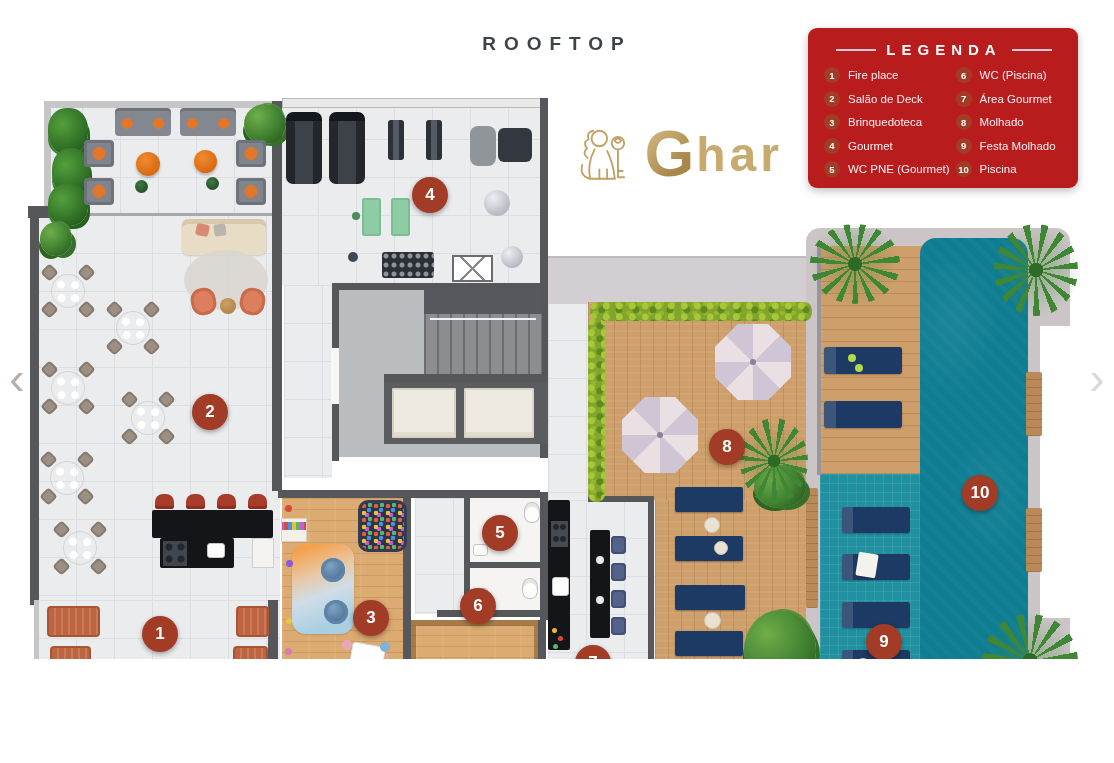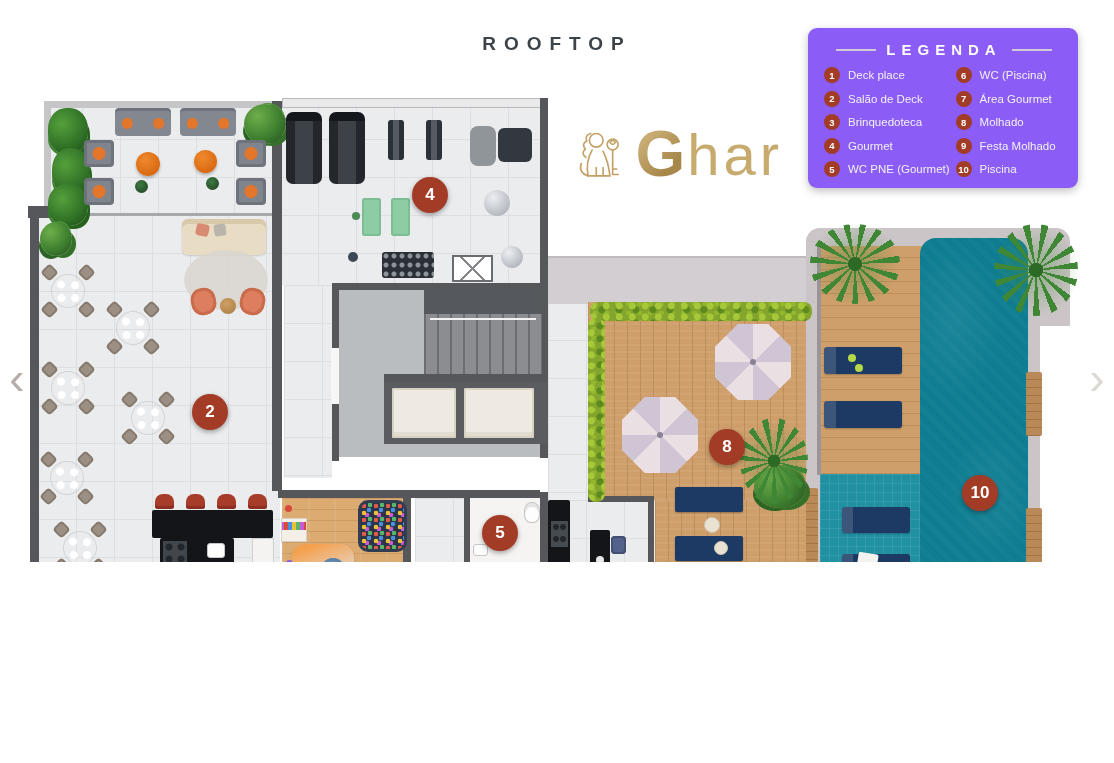--- a/index.html
+++ b/index.html
@@ -1,31 +1,31 @@
 <!DOCTYPE html>
 <html><head>
 <meta charset="utf-8">
 <style>
   html,body{margin:0;padding:0;background:#fff;font-family:"Liberation Sans",sans-serif;}
-  .stage{position:relative;width:1114px;height:562px;background:#fff;overflow:hidden;}
+  .stage{position:relative;width:1114px;height:659px;background:#fff;overflow:hidden;}
   .abs{position:absolute;}
   
   .page-title{position:absolute;left:0;right:0;top:33px;text-align:center;font-size:19px;font-weight:bold;
     letter-spacing:8px;color:#3d4449;}
   .nav-btn{position:absolute;top:352px;width:30px;height:52px;border:none;background:none;cursor:pointer;
     font-size:46px;line-height:48px;padding:0;}
   .nav-prev{left:2px;color:#b5aeaa;}
   .nav-next{left:1082px;color:#dcd8d4;}
   .logo{position:absolute;left:573px;top:108px;width:210px;height:92px;display:flex;align-items:center;}
   .logo svg{width:84px;height:90px;}
   .logo-g{font-size:64px;font-weight:bold;line-height:64px;margin-left:-6px;
     background:linear-gradient(135deg,#d9c08a,#a8874a 70%);-webkit-background-clip:text;background-clip:text;color:transparent;}
-  .logo-rest{font-size:58px;font-weight:400;color:#c7aa6e;letter-spacing:4px;margin-left:2px;}
+  .logo-rest{font-size:48px;font-weight:700;color:#c7aa6e;letter-spacing:4px;margin-left:2px;}
   
-  .legend{position:absolute;left:808px;top:28px;width:270px;height:160px;background:#8b5cf6;border-radius:9px;
+  .legend{position:absolute;left:808px;top:28px;width:270px;height:160px;background:#b91c1c;border-radius:9px;
     box-shadow:0 3px 8px rgba(0,0,0,.25);padding:13px 14px 8px 16px;box-sizing:border-box;color:#fff;}
   .legend-title-row{display:flex;align-items:center;justify-content:center;gap:10px;margin-bottom:9px;}
   .legend-title{font-size:15px;font-weight:bold;letter-spacing:6px;margin:0;}
   .legend-rule{width:40px;height:2px;background:#cfccd8;}
   .legend-cols{display:flex;gap:6px;}
   .lcol{flex:1;}
   .lrow{display:flex;align-items:center;gap:8px;margin-bottom:7.5px;}
   .lnum{width:16px;height:16px;border-radius:50%;background:#A23C26;color:#fff;font-size:9.5px;font-weight:bold;
     display:flex;align-items:center;justify-content:center;flex:0 0 16px;}
   .llab{font-size:11.5px;color:#f2f1f5;white-space:nowrap;}
@@ -154,21 +154,21 @@
   <div class="legend">
     <div class="legend-title-row">
       <span class="legend-rule"></span>
       <h2 class="legend-title">LEGENDA</h2>
       <span class="legend-rule"></span>
     </div>
     <div class="legend-cols" id="legendCols">
         <div class="lcol">
           <div class="lrow">
             <span class="lnum">1</span>
-            <span class="llab">Deck place</span>
+            <span class="llab">Fire place</span>
           </div>
           <div class="lrow">
             <span class="lnum">2</span>
             <span class="llab">Salão de Deck</span>
           </div>
           <div class="lrow">
             <span class="lnum">3</span>
             <span class="llab">Brinquedoteca</span>
           </div>
           <div class="lrow">

